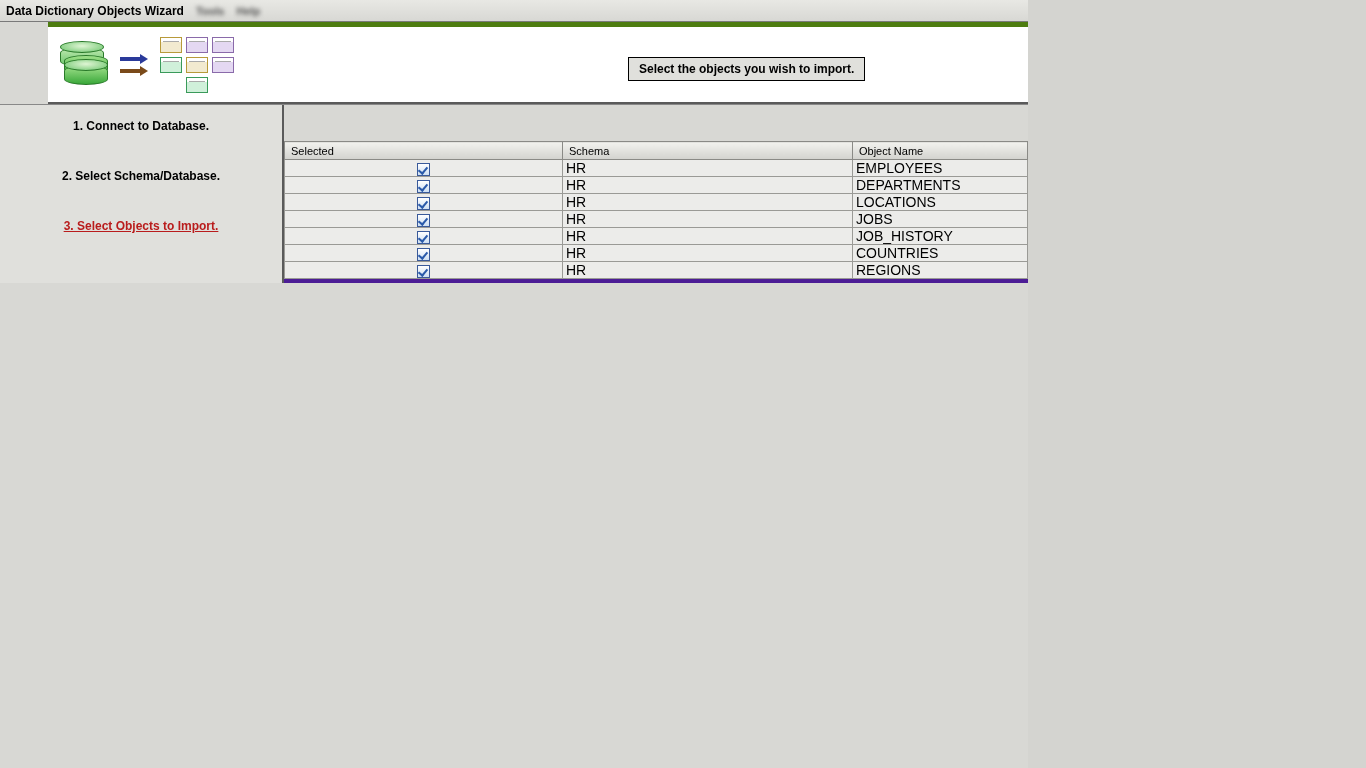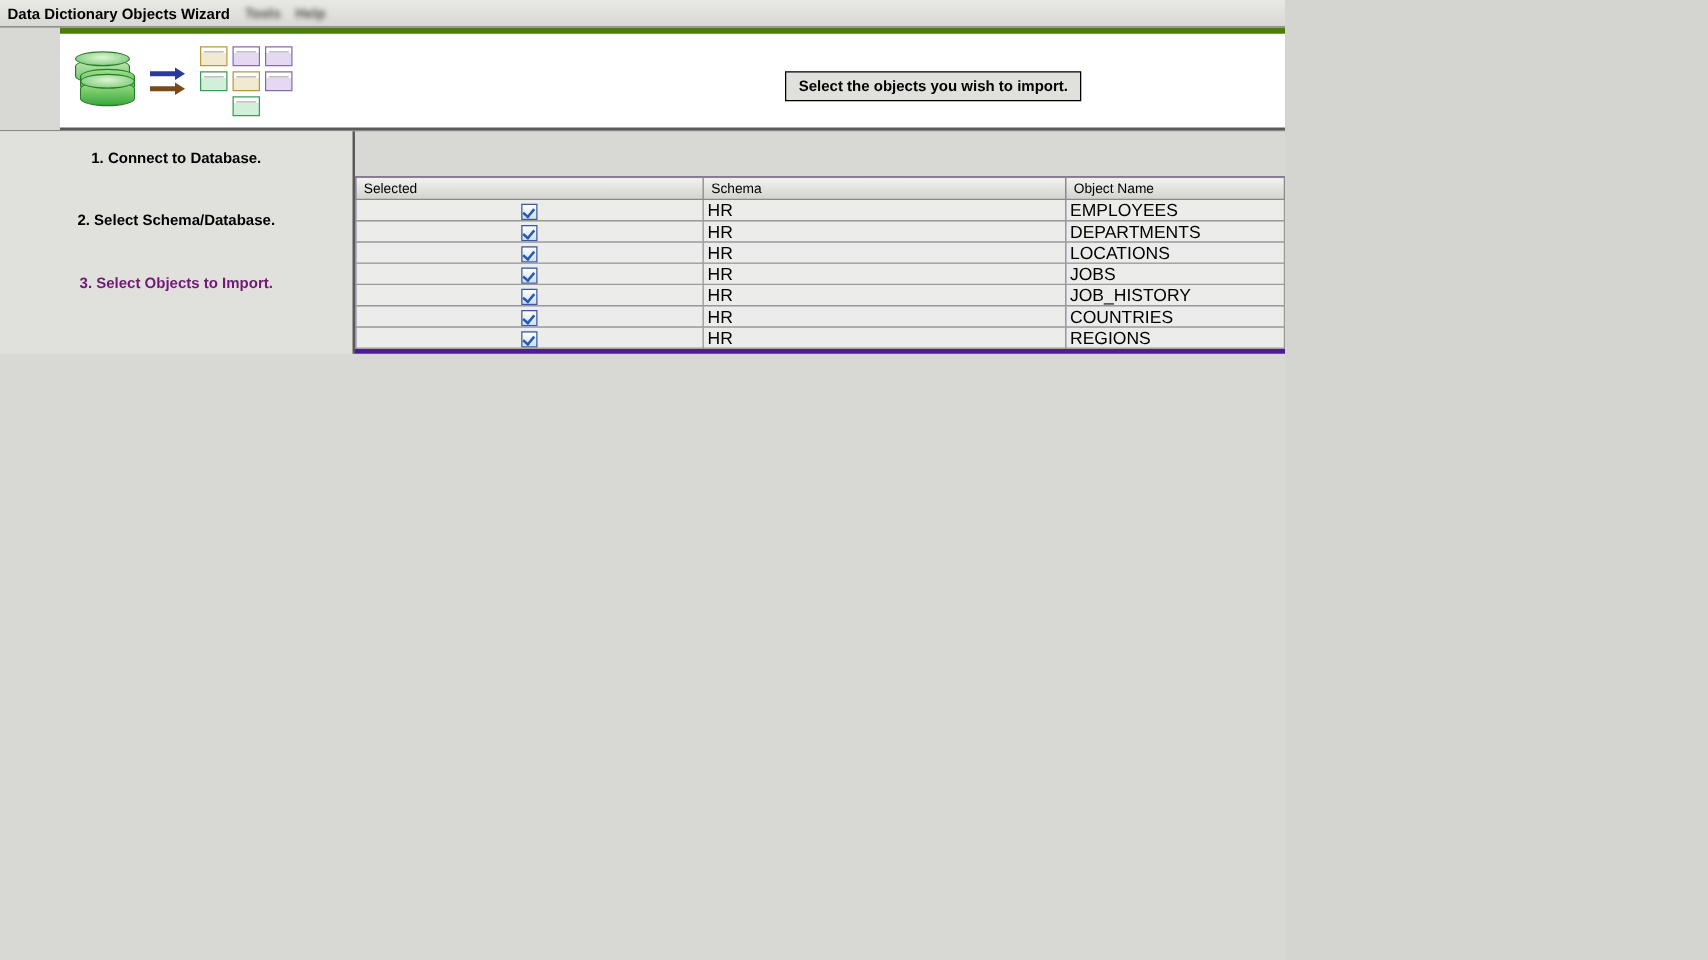--- a/index.html
+++ b/index.html
@@ -70,21 +70,22 @@
     padding: 14px 10px;
     text-align: center;
   }
   .sidebar .step {
     font-size: 12px;
     font-weight: bold;
     color: #000;
     margin-bottom: 36px;
   }
   .sidebar .step.active {
-    color: #701a75;
+    color: #b91c1c;
+    text-decoration: underline;
   }
   .main {
     flex: 1;
     background: #4c1d95;
     margin-top: 36px;
   }
   table {
     border-collapse: collapse;
     width: 100%;
     table-layout: fixed;

